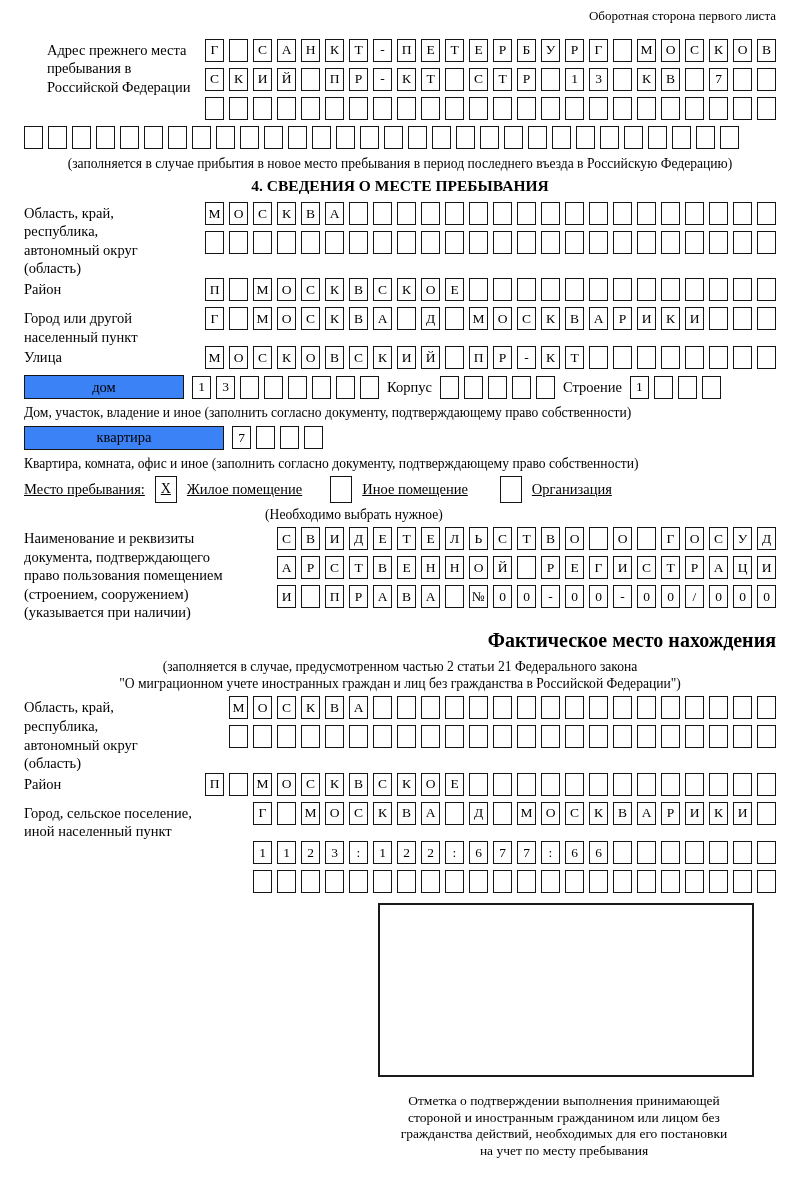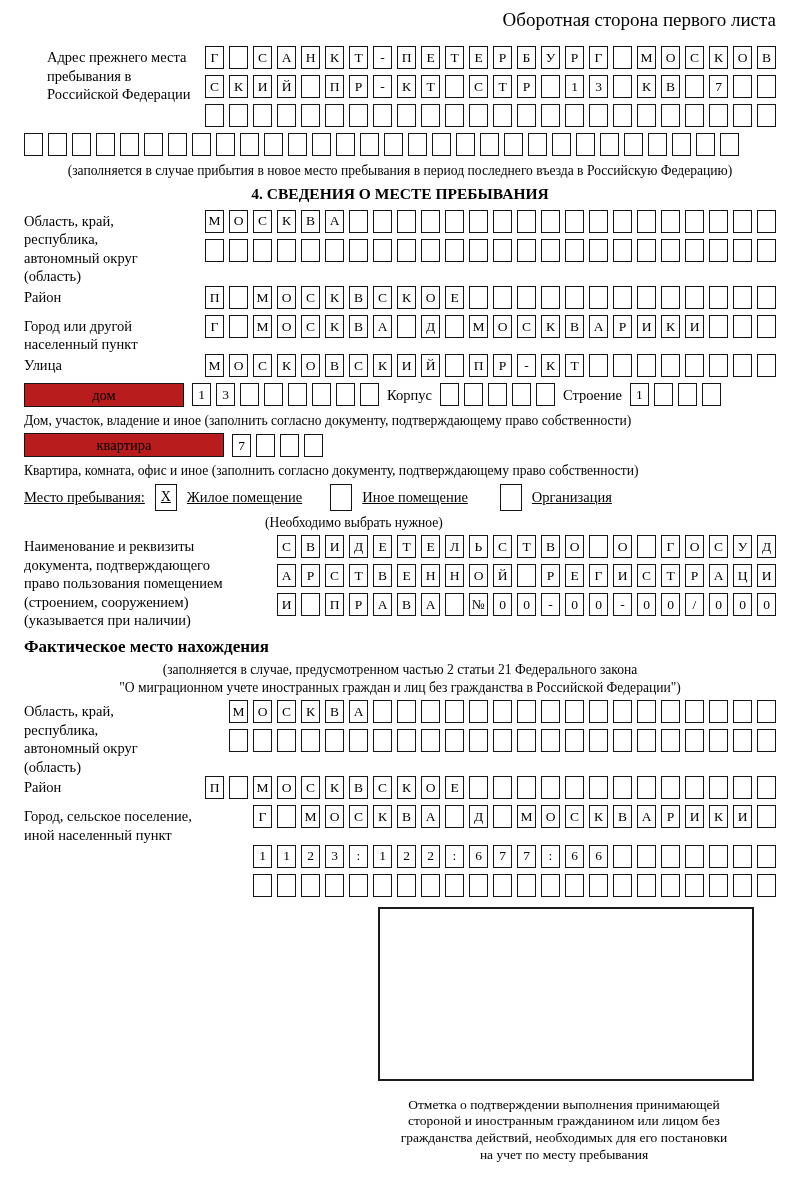--- a/index.html
+++ b/index.html
@@ -2,47 +2,47 @@
 <html><head>
 <meta charset="utf-8">
 <style>
   html,body{margin:0;padding:0;background:#ffffff;}
   body{
     width:800px;height:1180px;overflow:hidden;box-sizing:border-box;
     padding:8px 24px 0 24px;
     font-family:"Liberation Serif","DejaVu Serif",serif;
     color:#000;font-size:14.5px;line-height:1.28;
   }
-  .header-note{text-align:right;font-size:19px;margin-bottom:14px;}
+  .header-note{text-align:right;font-size:13px;margin-bottom:14px;}
   .field{display:flex;align-items:flex-start;margin-bottom:0;}
   .flabel{flex:0 0 auto;padding-top:2px;}
   .gridcol{margin-left:auto;}
   .cellrow{display:flex;gap:5px;justify-content:flex-end;margin-bottom:6px;}
   .cellrow.left{justify-content:flex-start;}
   .cell{
     flex:0 0 auto;width:17px;height:21px;border:1.6px solid #151515;
     display:flex;align-items:center;justify-content:center;
     font-size:13.5px;background:#fff;
   }
   .caption{font-size:13.6px;margin:0 0 4px 0;}
   .caption.center{text-align:center;}
   .sec-title{text-align:center;font-weight:bold;font-size:15.5px;margin:2px 0 6px 0;}
   .wide-box{
     border:1.8px solid #151515;height:24px;display:flex;align-items:center;
-    justify-content:center;font-size:14.5px;background:#b91c1c;box-sizing:border-box;
+    justify-content:center;font-size:14.5px;background:#3b82f6;box-sizing:border-box;
   }
   .house-row,.apt-row{display:flex;align-items:center;gap:8px;margin-bottom:5px;}
   .inline-label{font-size:14.5px;white-space:nowrap;}
   .stay-row{display:flex;align-items:center;gap:10px;margin:2px 0 3px 0;text-decoration:underline;}
   .checkbox{
     flex:0 0 auto;width:20px;height:25px;border:1.7px solid #151515;
     display:flex;align-items:center;justify-content:center;font-size:14px;
   }
   .stay-caption{width:420px;margin-left:120px;text-align:center;}
-  .fact-title{text-align:left;font-weight:bold;font-size:17px;margin:6px 0 4px 0;}
+  .fact-title{text-align:right;font-weight:bold;font-size:20px;margin:6px 0 4px 0;}
   .fact-cap{text-align:center;font-size:13.6px;}
   .stamp-col{width:400px;margin-left:auto;margin-right:12px;margin-top:4px;}
   .stamp-box{width:372px;height:170px;border:2px solid #1a1a1a;margin-left:14px;}
   .stamp-cap{text-align:center;font-size:13.5px;margin-top:16px;line-height:1.25;}
   .mb2{margin-bottom:2px;}
 </style>
 </head>
 <body>
 
 <div class="header-note">Оборотная сторона первого листа</div>

